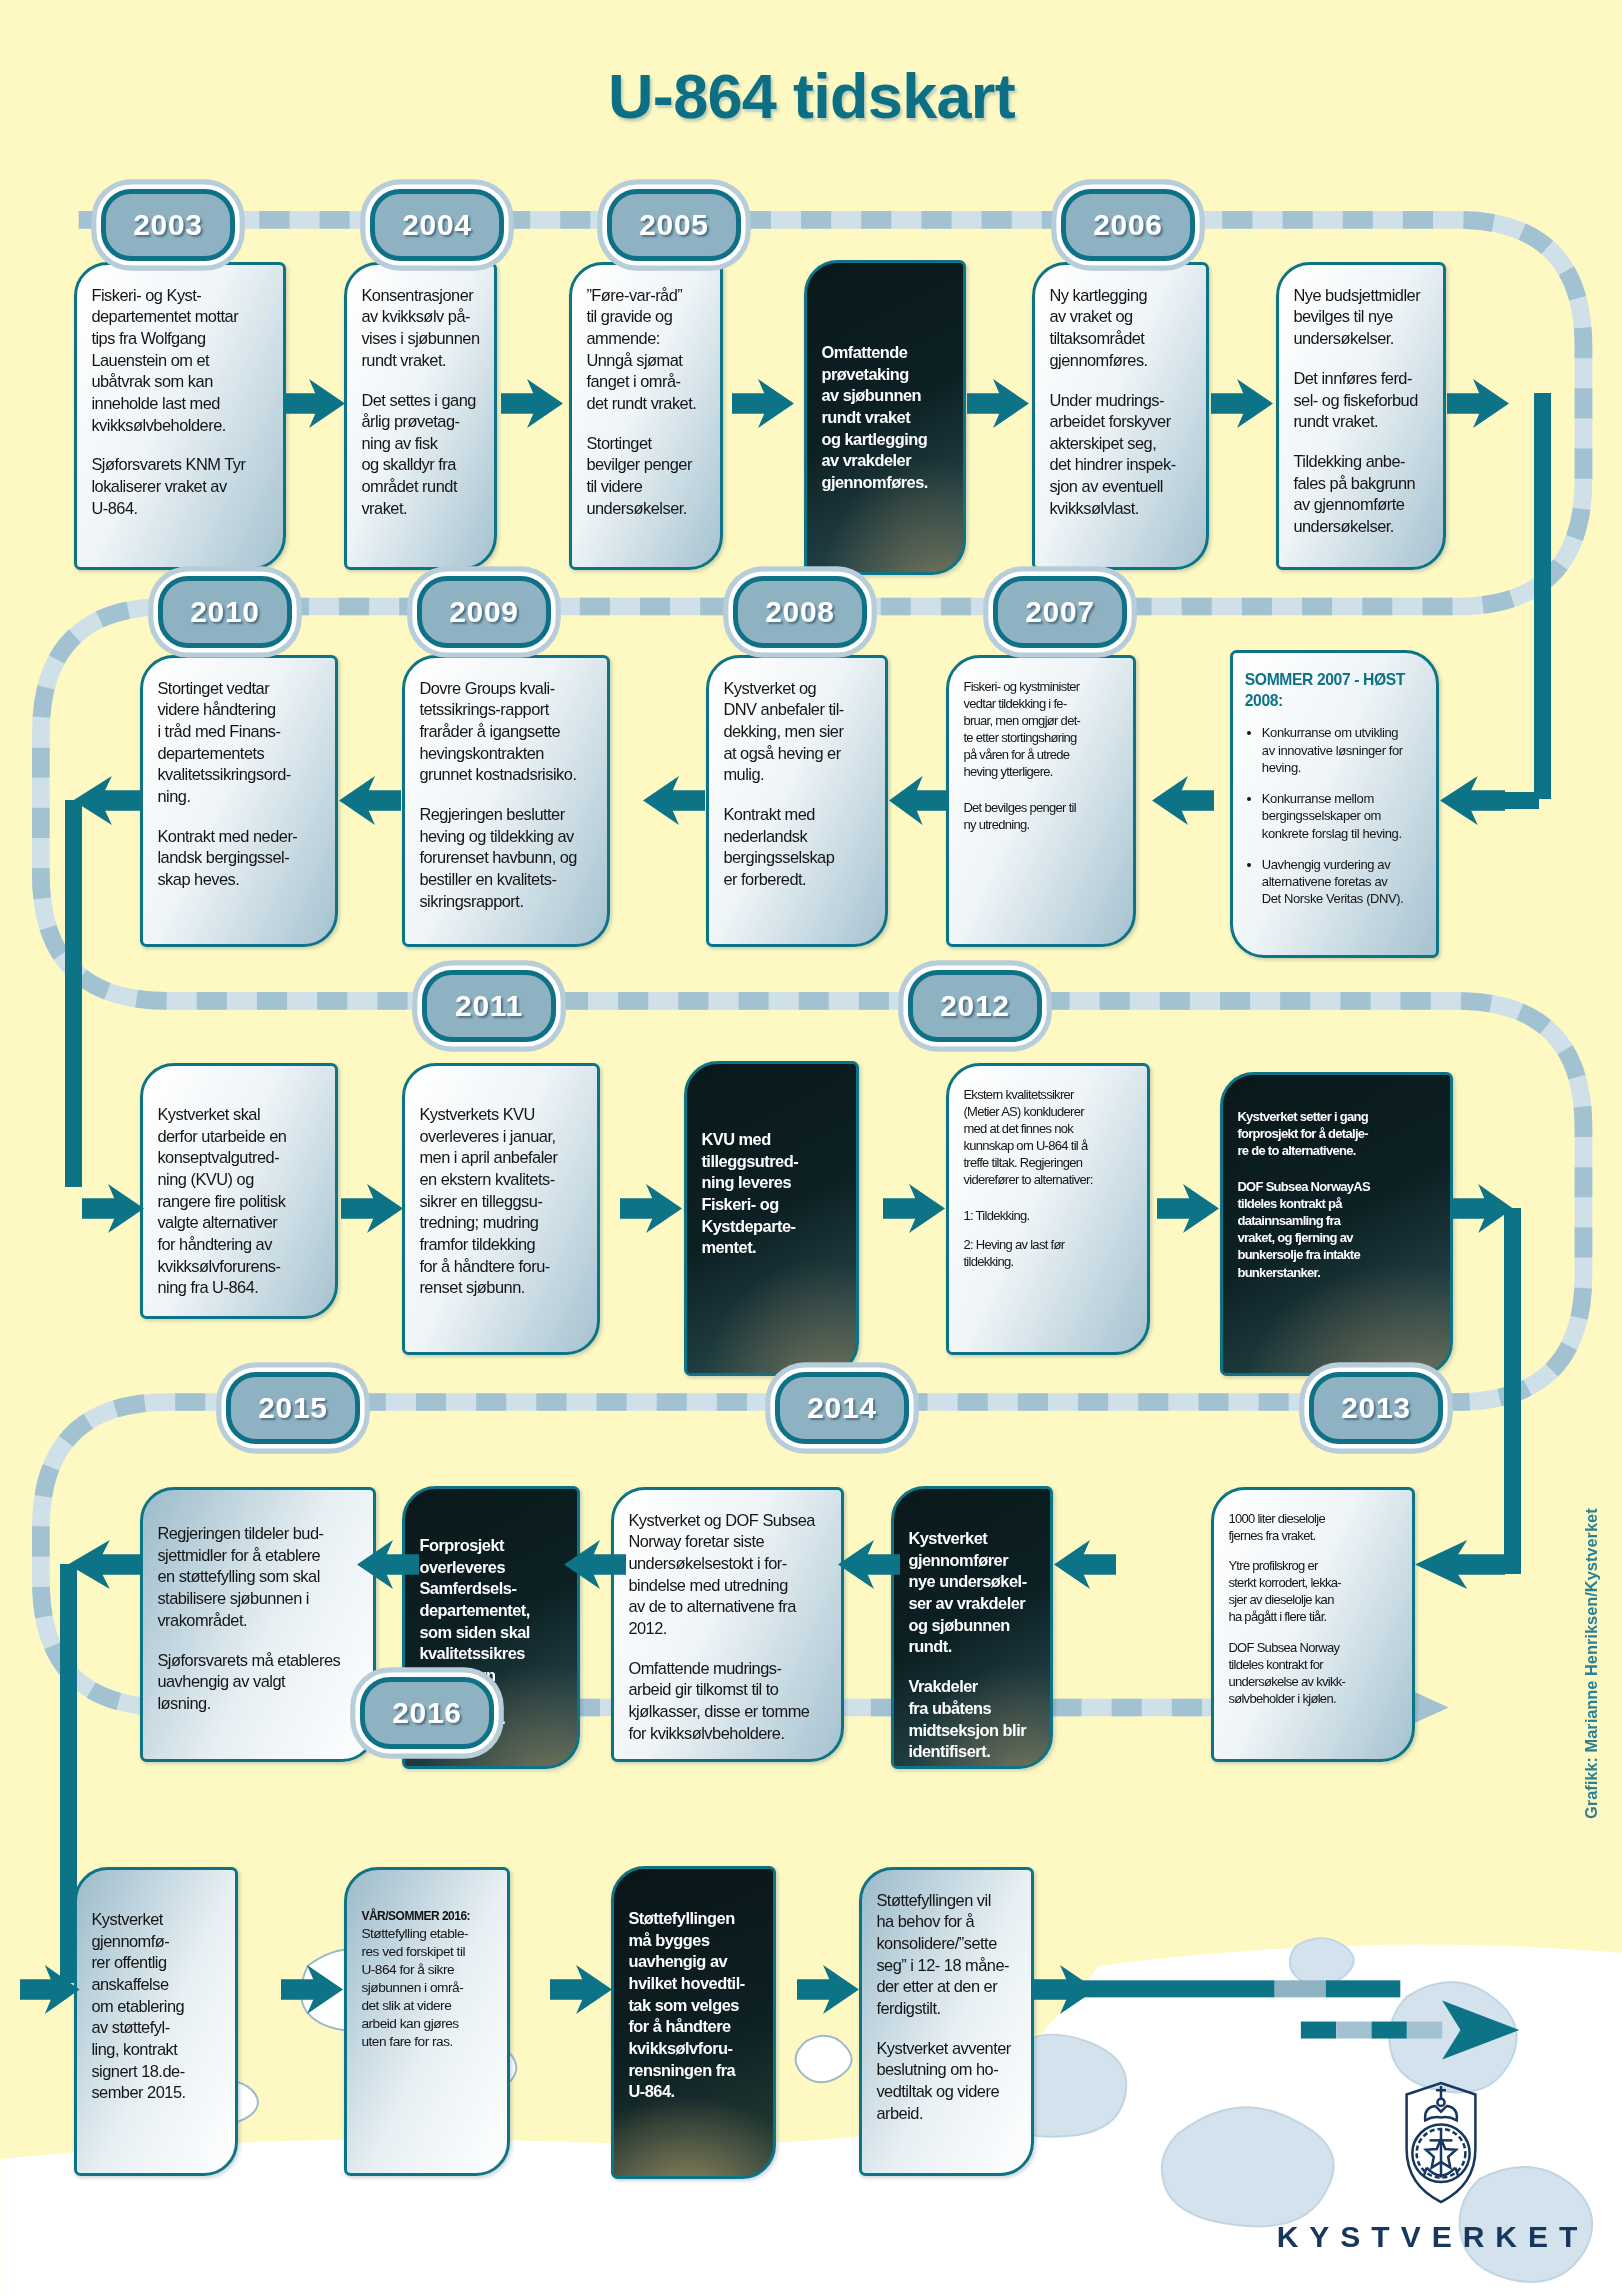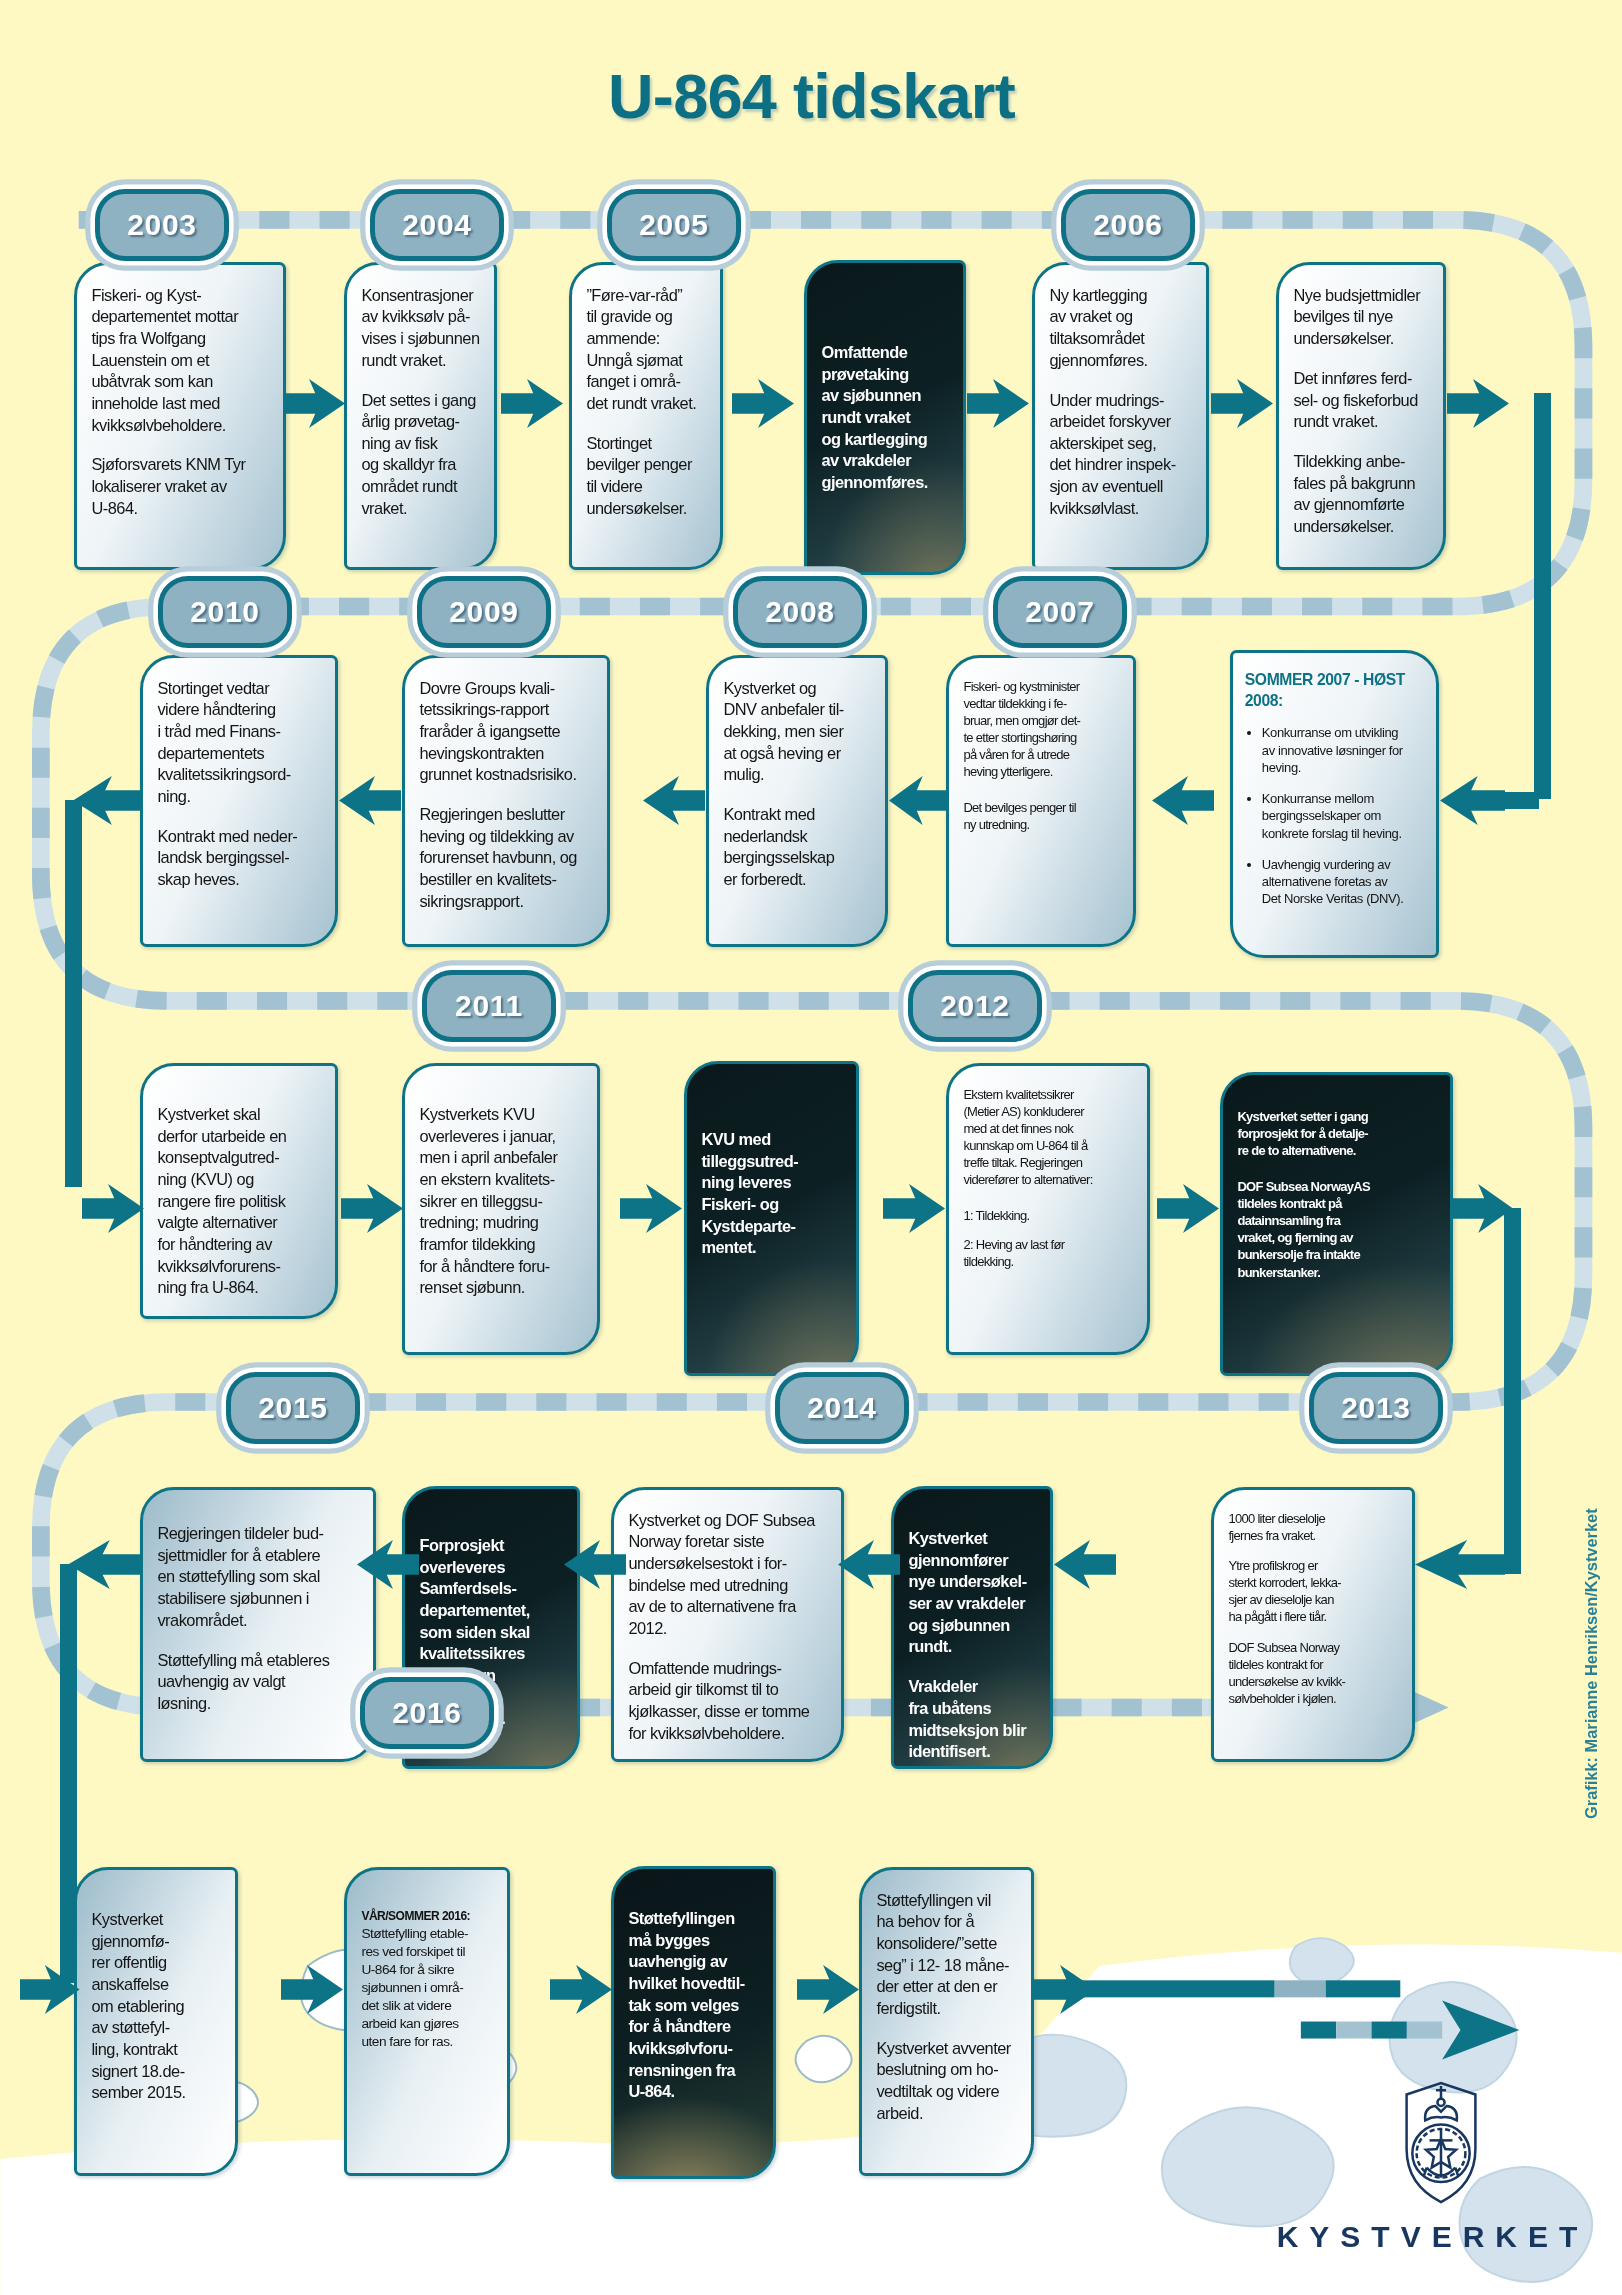--- a/index.html
+++ b/index.html
@@ -304,21 +304,21 @@
 bunkersolje fra intakte
 bunkerstanker.</p>
   </div>
 
   <div class="box rev" style="left:140px;top:1487px;width:236px;height:275px;padding-top:33px;">
     <p>Regjeringen tildeler bud-
 sjettmidler for å etablere
 en støttefylling som skal
 stabilisere sjøbunnen i
 vrakområdet.</p>
-    <p>Støttefylling må etableres
+    <p>Sjøforsvarets må etableres
 uavhengig av valgt
 løsning.</p>
   </div>
   <div class="box dark" style="left:402px;top:1486px;width:178px;height:283px;padding-top:46px;">
     <p>Forprosjekt
 overleveres
 Samferdsels-
 departementet,
 som siden skal
 kvalitetssikres
@@ -402,21 +402,21 @@
 konsolidere/”sette
 seg” i 12- 18 måne-
 der etter at den er
 ferdigstilt.</p>
     <p>Kystverket avventer
 beslutning om ho-
 vedtiltak og videre
 arbeid.</p>
   </div>
 
-  <div class="badge" style="left:95px;top:189px;">
+  <div class="badge" style="left:101px;top:189px;">
       <span>2003</span>
     </div>
   <div class="badge" style="left:370px;top:189px;">
       <span>2004</span>
     </div>
   <div class="badge" style="left:607px;top:189px;">
       <span>2005</span>
     </div>
   <div class="badge" style="left:1061px;top:189px;">
       <span>2006</span>

